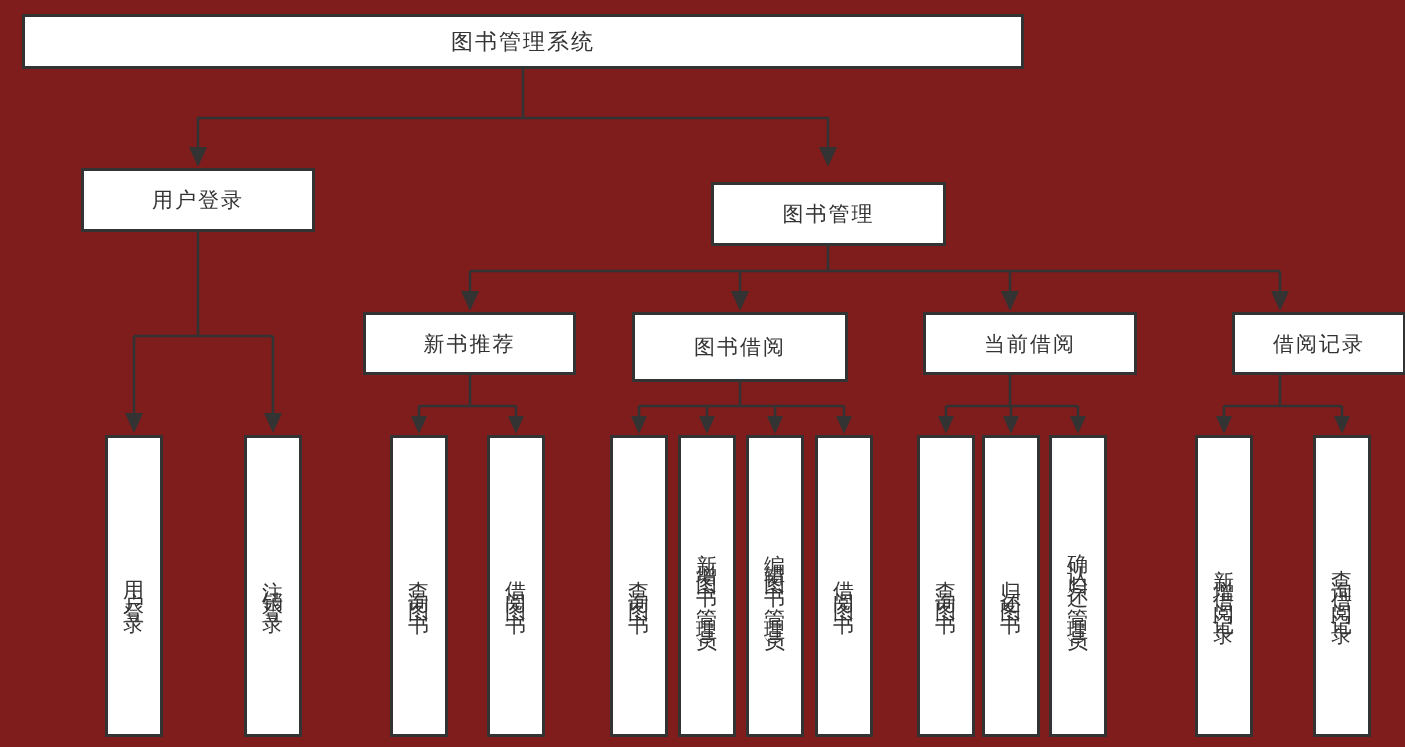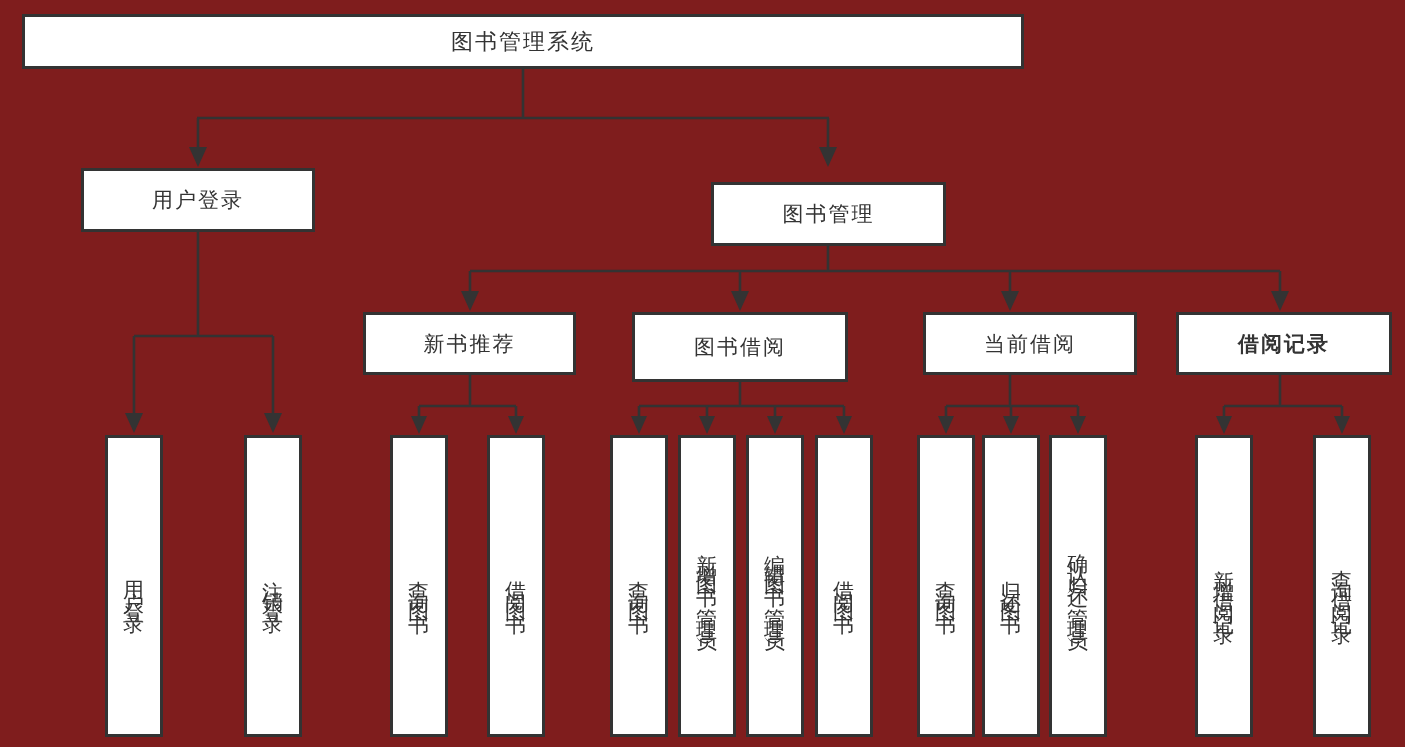--- a/index.html
+++ b/index.html
@@ -112,21 +112,21 @@
 
   <div class="box h" style="left:363px; top:312px; width:213px; height:63px;">
     <span>新书推荐</span>
   </div>
   <div class="box h" style="left:632px; top:312px; width:216px; height:70px;">
     <span>图书借阅</span>
   </div>
   <div class="box h" style="left:903px; top:312px; width:214px; height:63px;margin-left:20px;">
     <span>当前借阅</span>
   </div>
-  <div class="box h" style="left:1176px; top:312px; width:216px; height:63px;font-weight:bold;">
+  <div class="box h" style="left:1232px; top:312px; width:174px; height:63px;">
     <span>借阅记录</span>
   </div>
 
   <div class="box v" style="left:105px; top:435px; width:58px; height:302px;">
     <span>用户登录</span>
   </div>
   <div class="box v" style="left:244px; top:435px; width:58px; height:302px;">
     <span>注销登录</span>
   </div>
   <div class="box v" style="left:390px; top:435px; width:58px; height:302px;">

